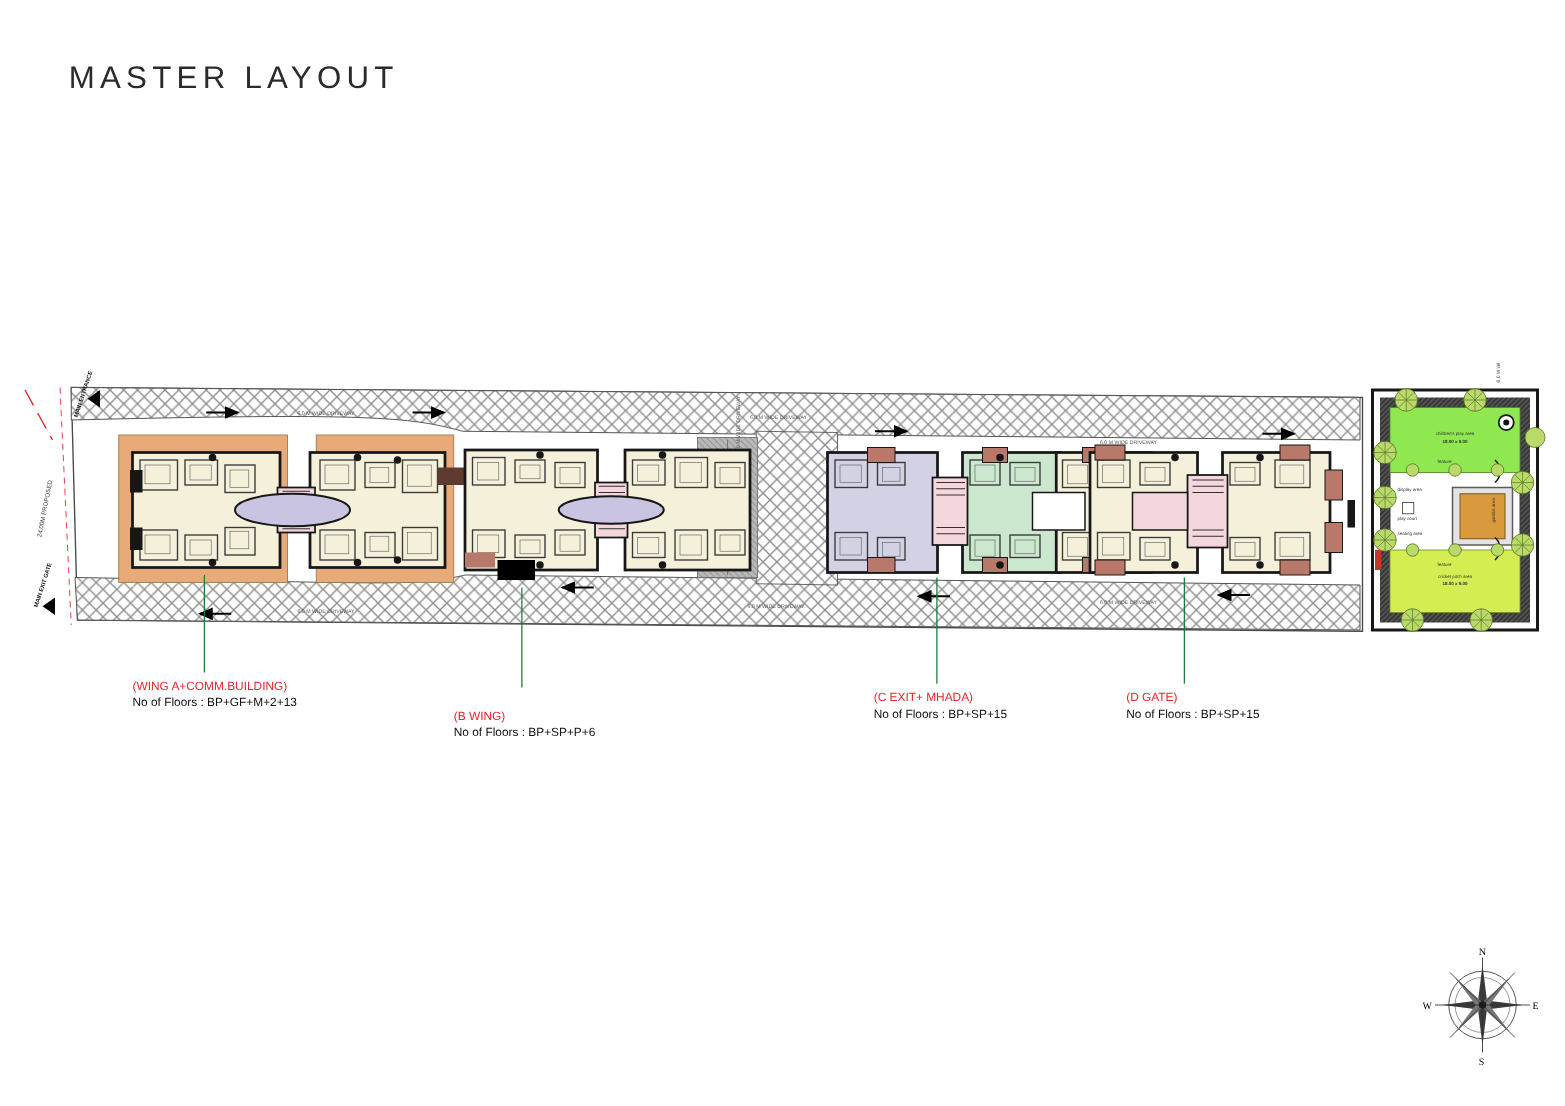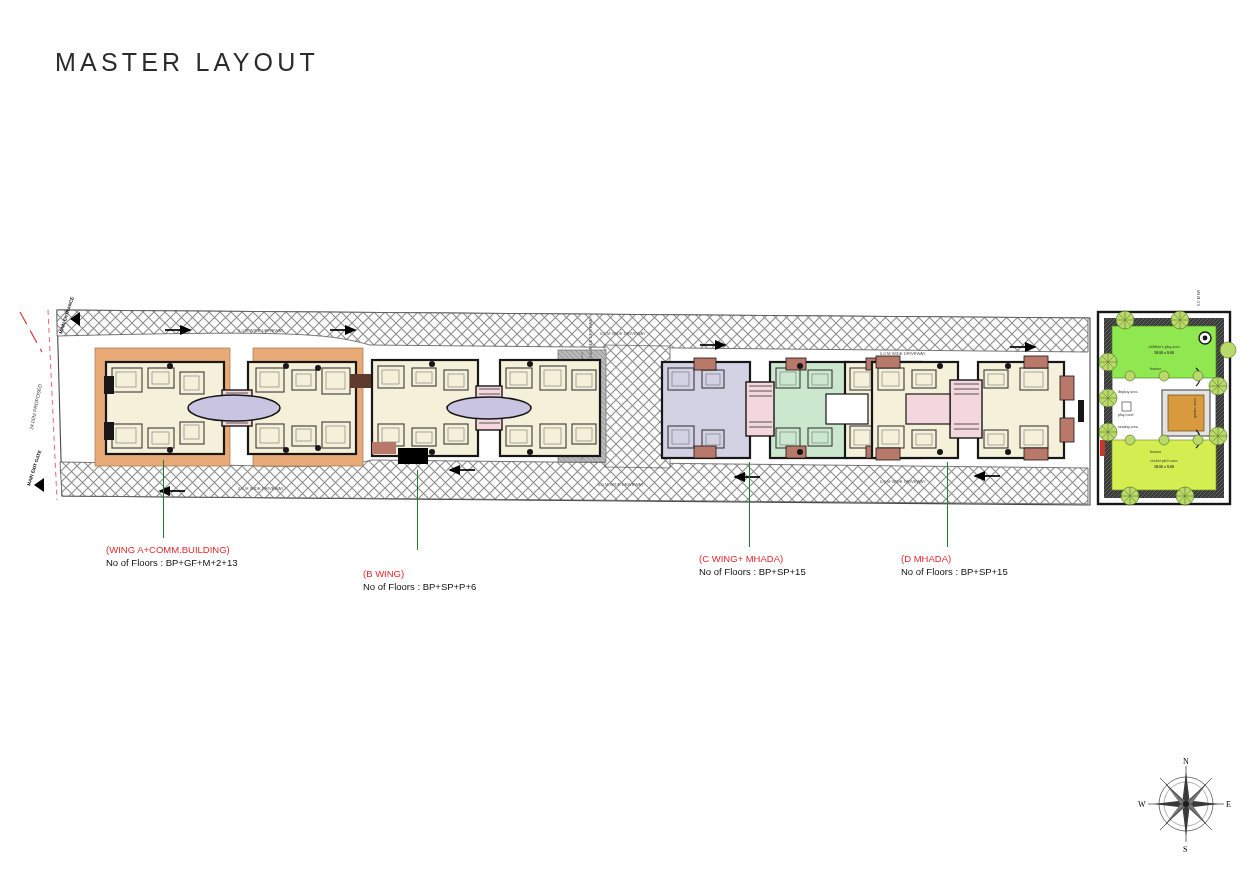--- a/index.html
+++ b/index.html
@@ -369,27 +369,27 @@
 </div>
 
 <div class="leader" style="left:417px;top:470px;height:80px;"></div>
 <div class="callout" style="left:363px;top:568px;">
   <div class="wing">(B WING)</div>
   <div class="floors">No of Floors : BP+SP+P+6</div>
 </div>
 
 <div class="leader" style="left:749px;top:462px;height:85px;"></div>
 <div class="callout" style="left:699px;top:553px;">
-  <div class="wing">(C WING+ MHADA)</div>
+  <div class="wing">(C EXIT+ MHADA)</div>
   <div class="floors">No of Floors : BP+SP+15</div>
 </div>
 
 <div class="leader" style="left:947px;top:462px;height:85px;"></div>
 <div class="callout" style="left:901px;top:553px;">
-  <div class="wing">(D MHADA)</div>
+  <div class="wing">(D GATE)</div>
   <div class="floors">No of Floors : BP+SP+15</div>
 </div>
 
 <svg id="compass" viewBox="0 0 108 104">
   <circle cx="54" cy="52" r="27" fill="none" stroke="#555" stroke-width="0.8"></circle>
   <circle cx="54" cy="52" r="22" fill="none" stroke="#777" stroke-width="0.6"></circle>
   <g fill="#3b3b3b">
     <path d="M54,20 L58,52 L54,56 L50,52 Z"></path>
       <path d="M54,84 L58,52 L54,48 L50,52 Z"></path>
     <path d="M22,52 L54,48 L58,52 L54,56 Z"></path>

